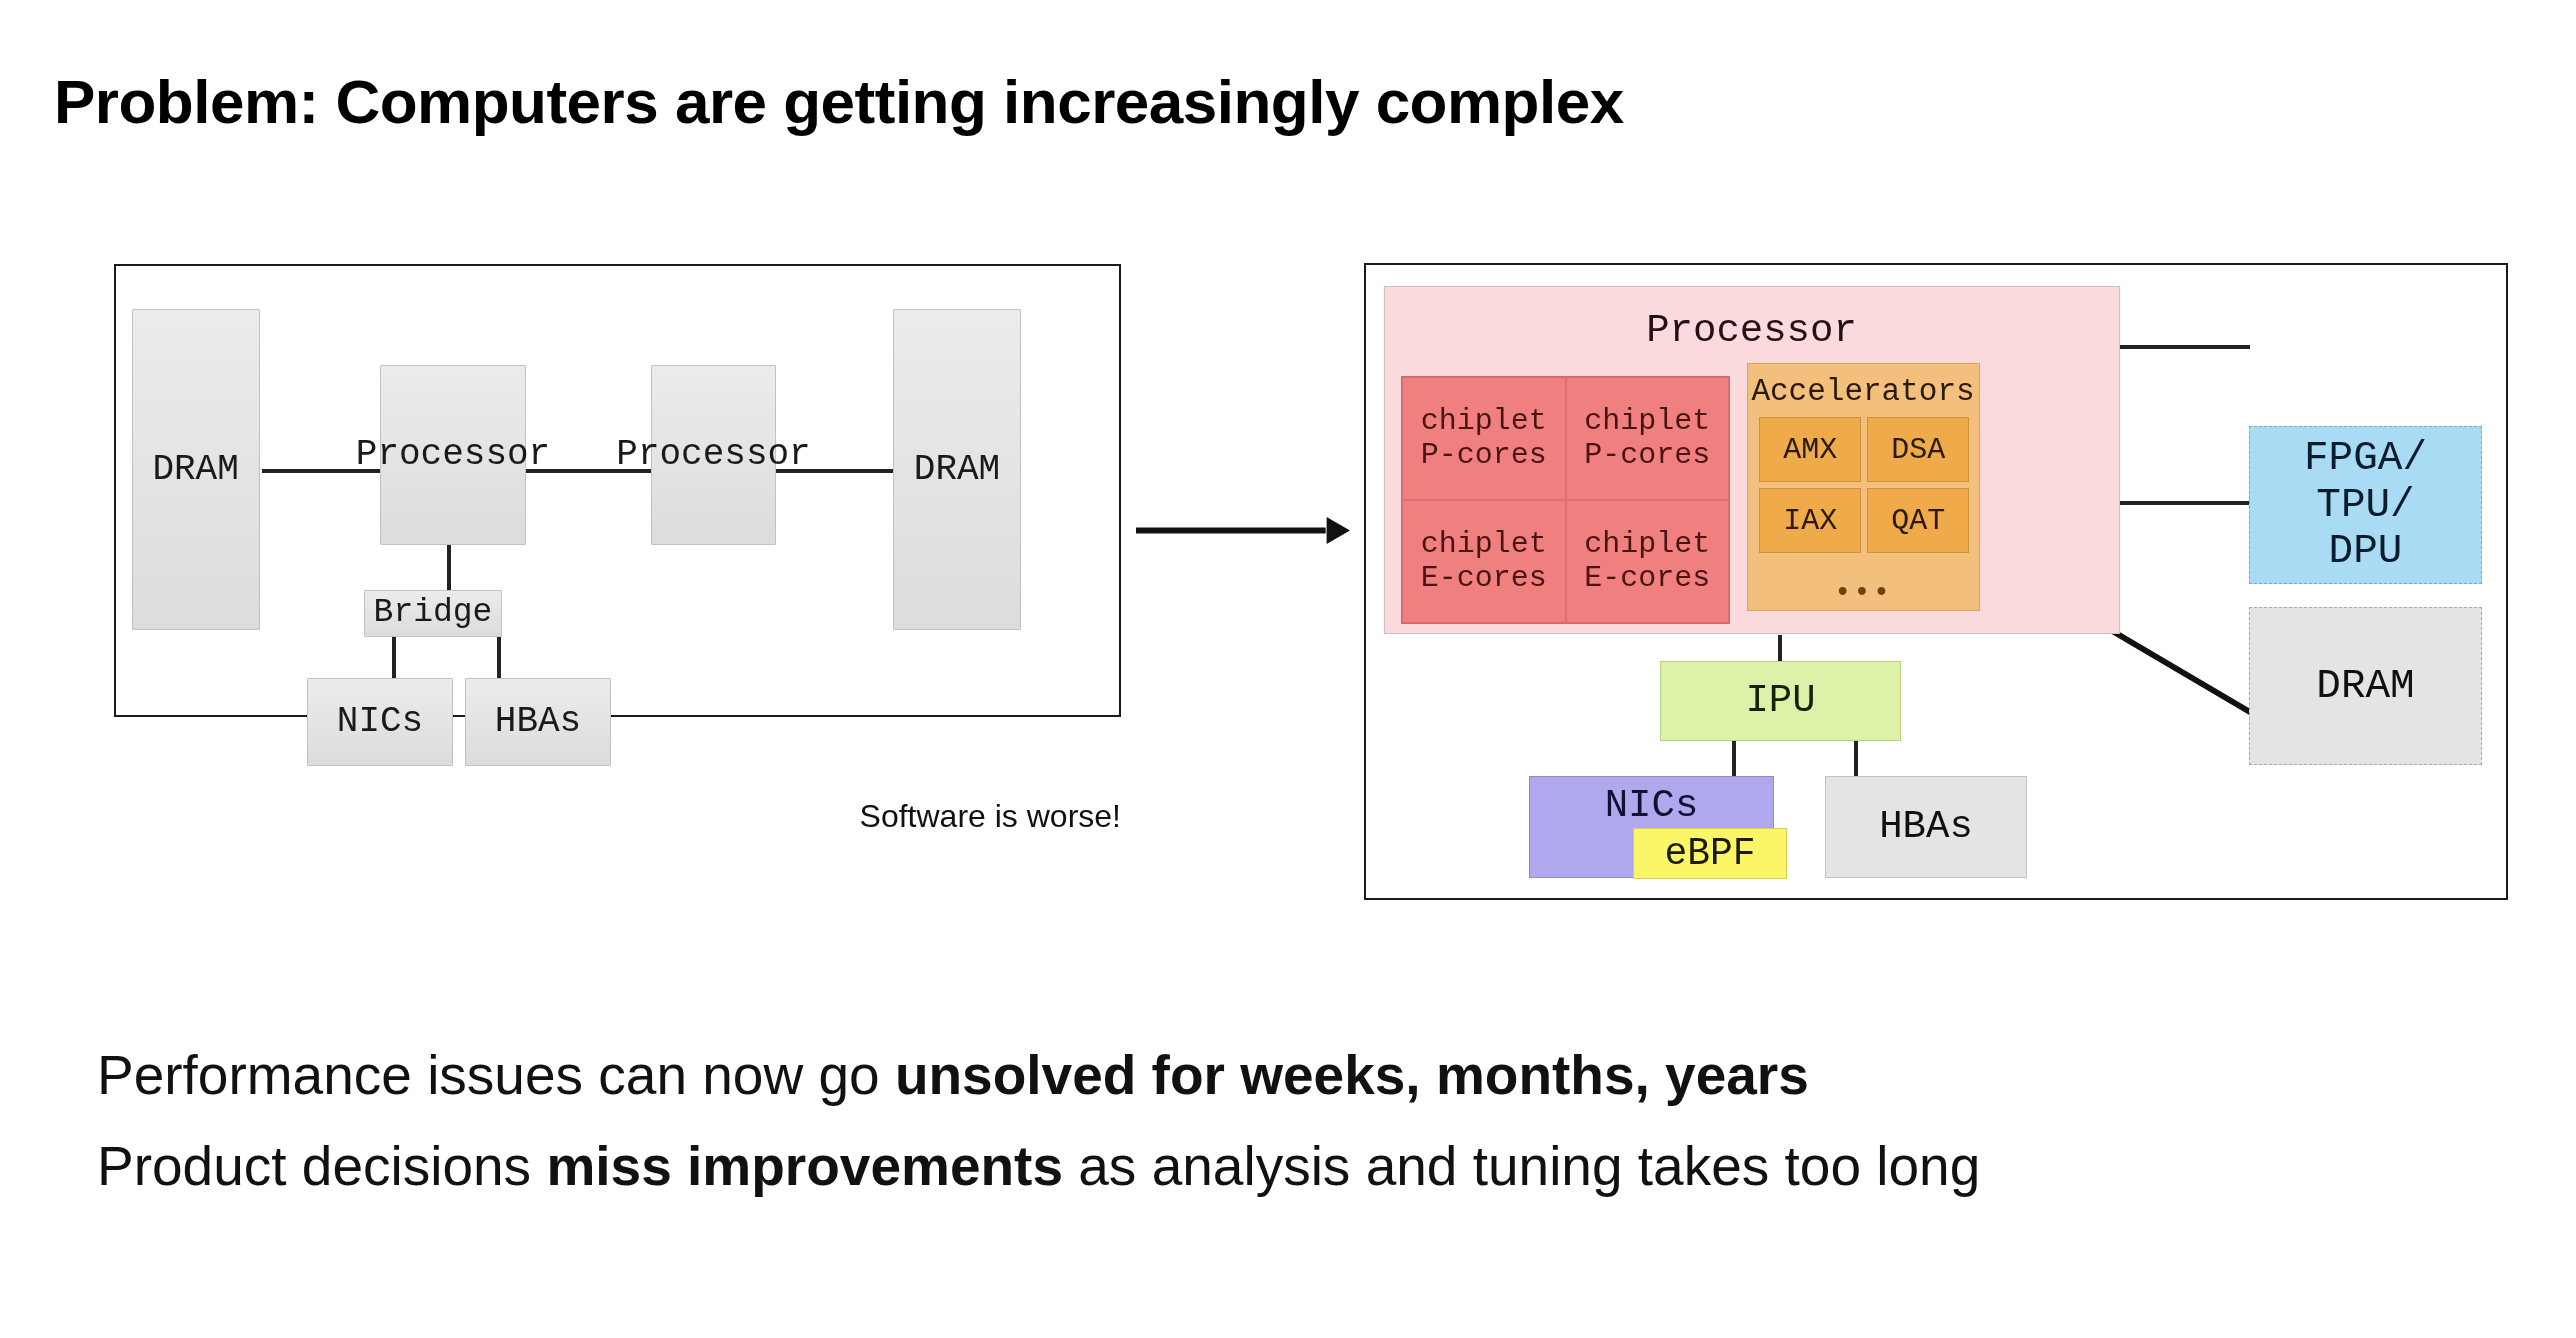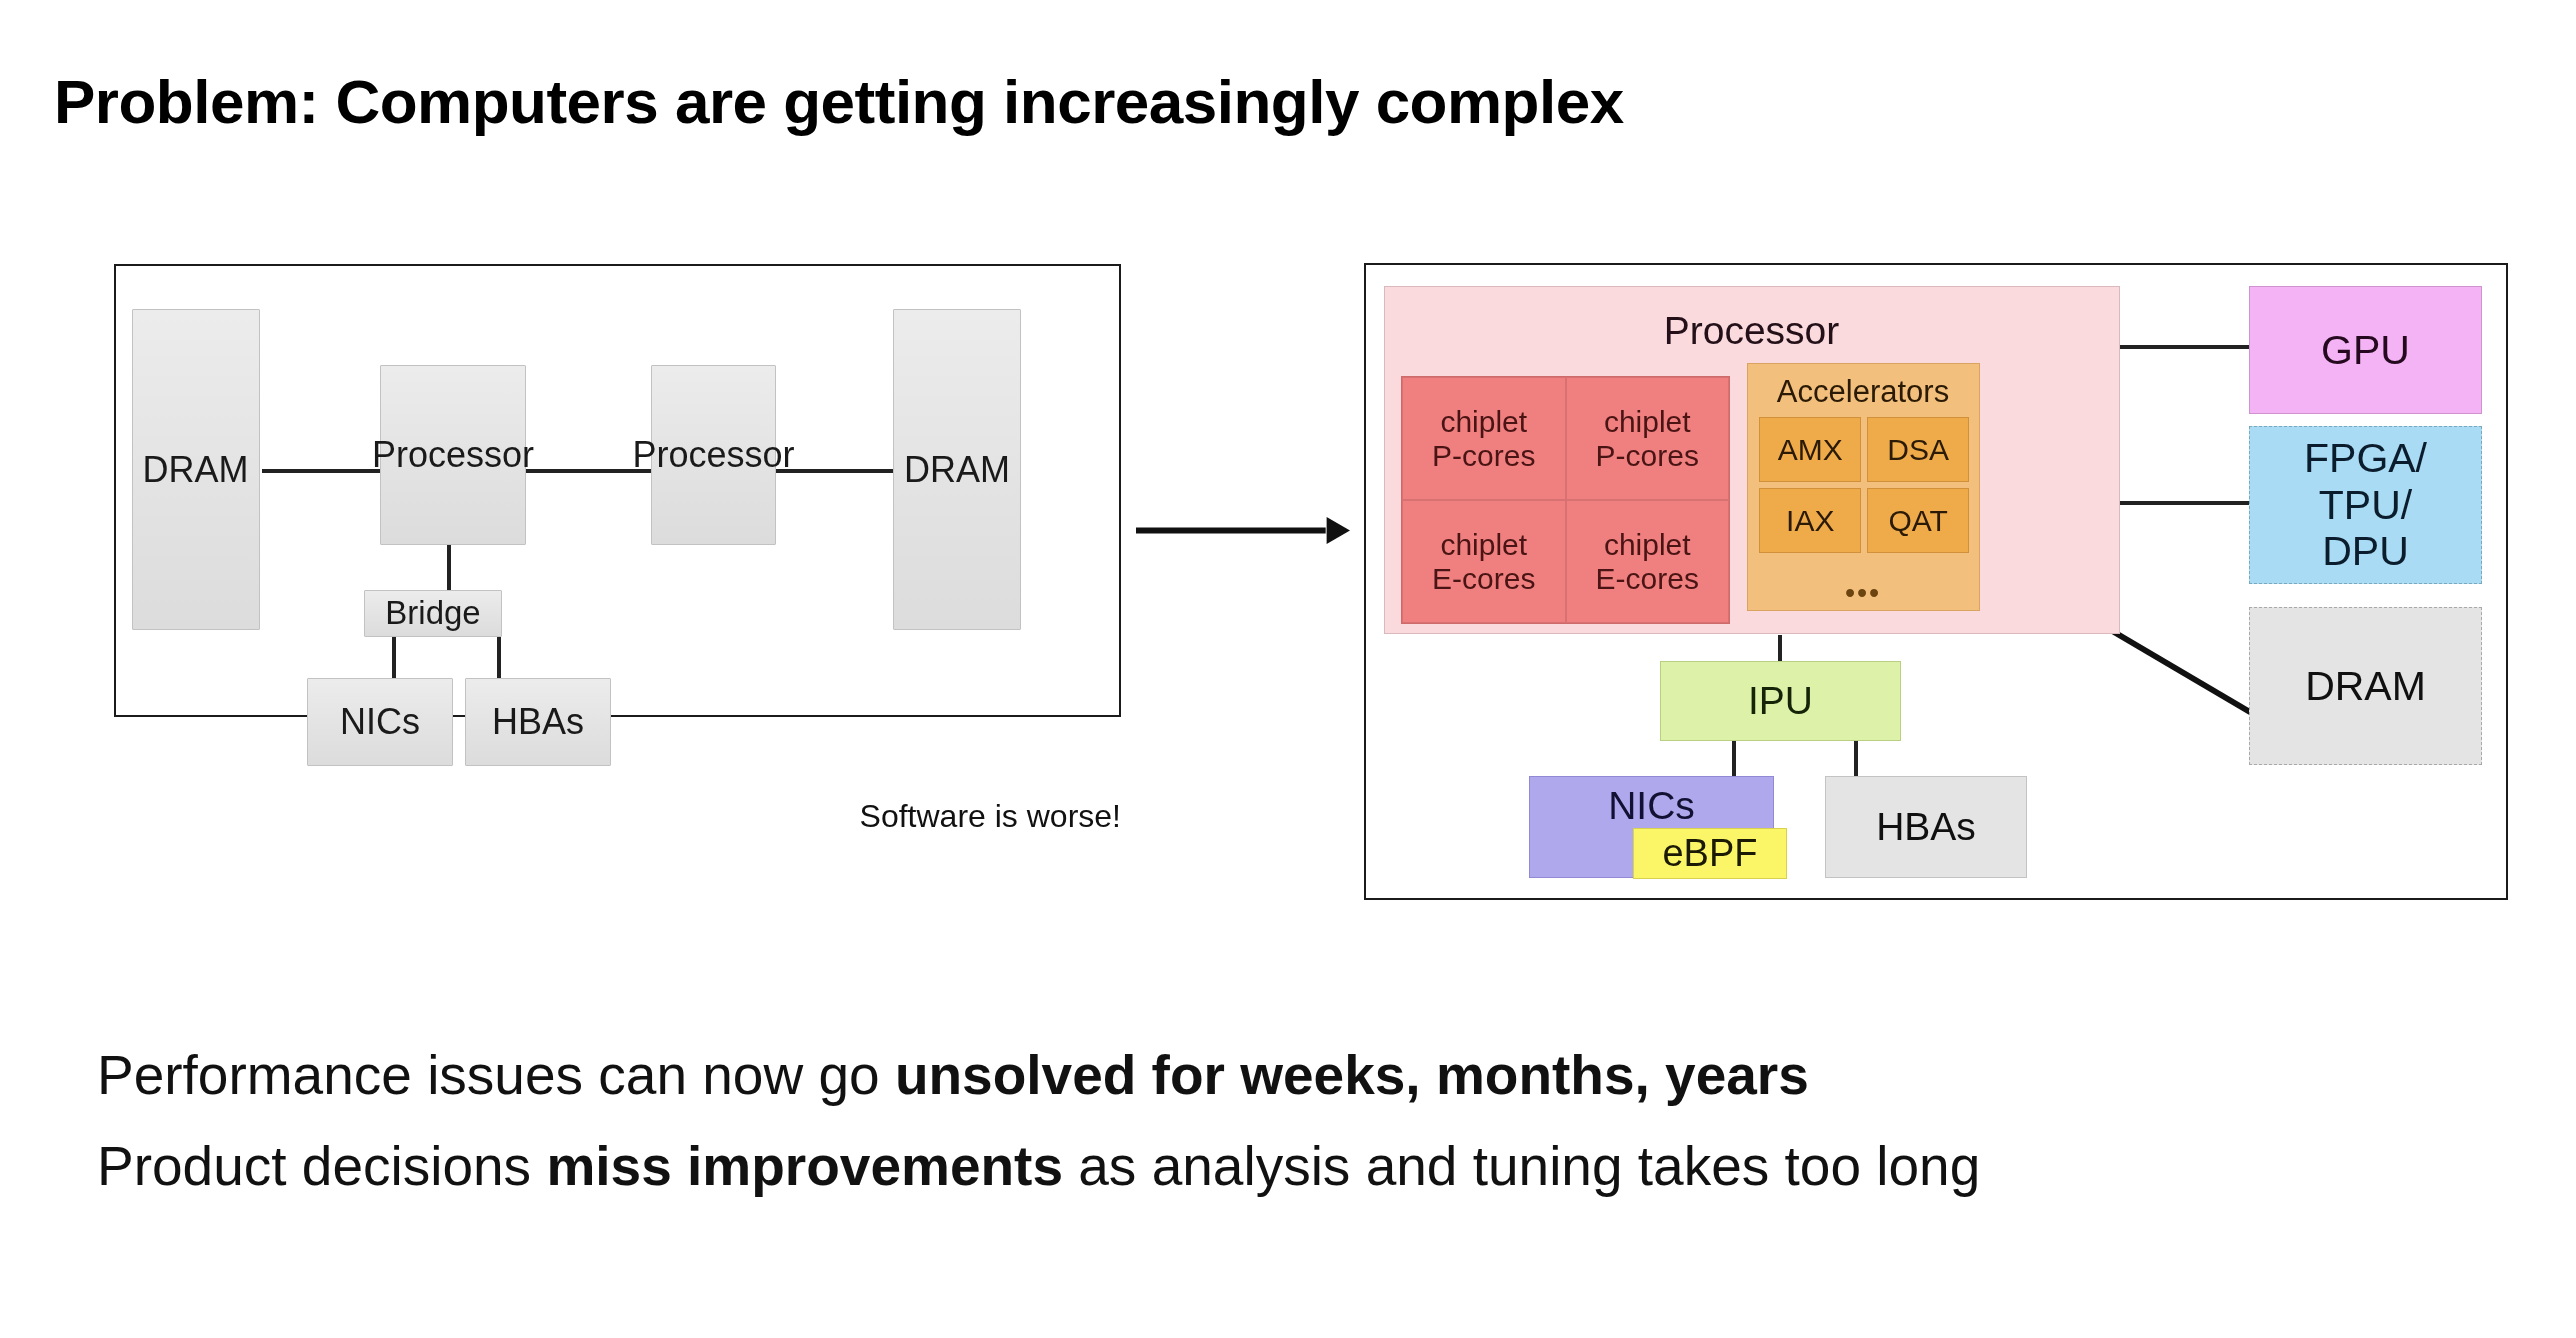--- a/index.html
+++ b/index.html
@@ -11,21 +11,21 @@
 
   
   #slide-title{
     left:54px;top:66px;width:2335px;
     font-size:62px;font-weight:bold;letter-spacing:-0.5px;color:#000;
     white-space:nowrap;
   }
 
   
   .frame{
-    border:2.9px solid #1b1b1b;background:#ffffff;box-sizing:border-box;
+    border:2.9px solid #1b1b1b;background:#ffffff;box-sizing:border-box;font-family:Liberation Mono, monospace;
   }
 
   
   #left-diagram{left:114px;top:264px;width:1007px;height:453px;}
   .gbox{
     position:absolute;box-sizing:border-box;
     background:linear-gradient(180deg,#ececec 0%,#e3e3e3 55%,#dcdcdc 100%);
     border:1px solid #c2c2c2;
     display:flex;align-items:center;justify-content:center;
     font-size:36px;color:#1a1a1a;line-height:1.05;text-align:center;
@@ -250,23 +250,20 @@
     <div id="nics-label">NICs</div>
     <div id="ebpf-block">
       <span>eBPF</span>
     </div>
   </div>
 
   <div id="hbas-block">
     <span>HBAs</span>
   </div>
 
-  <div id="gpu-block">
-    <span>GPU</span>
-  </div>
 
   <div id="fpga-block">
     <span>FPGA/</span>
     <span>TPU/</span>
     <span>DPU</span>
   </div>
 
   <div id="dram-right-block">
     <span>DRAM</span>
   </div>

